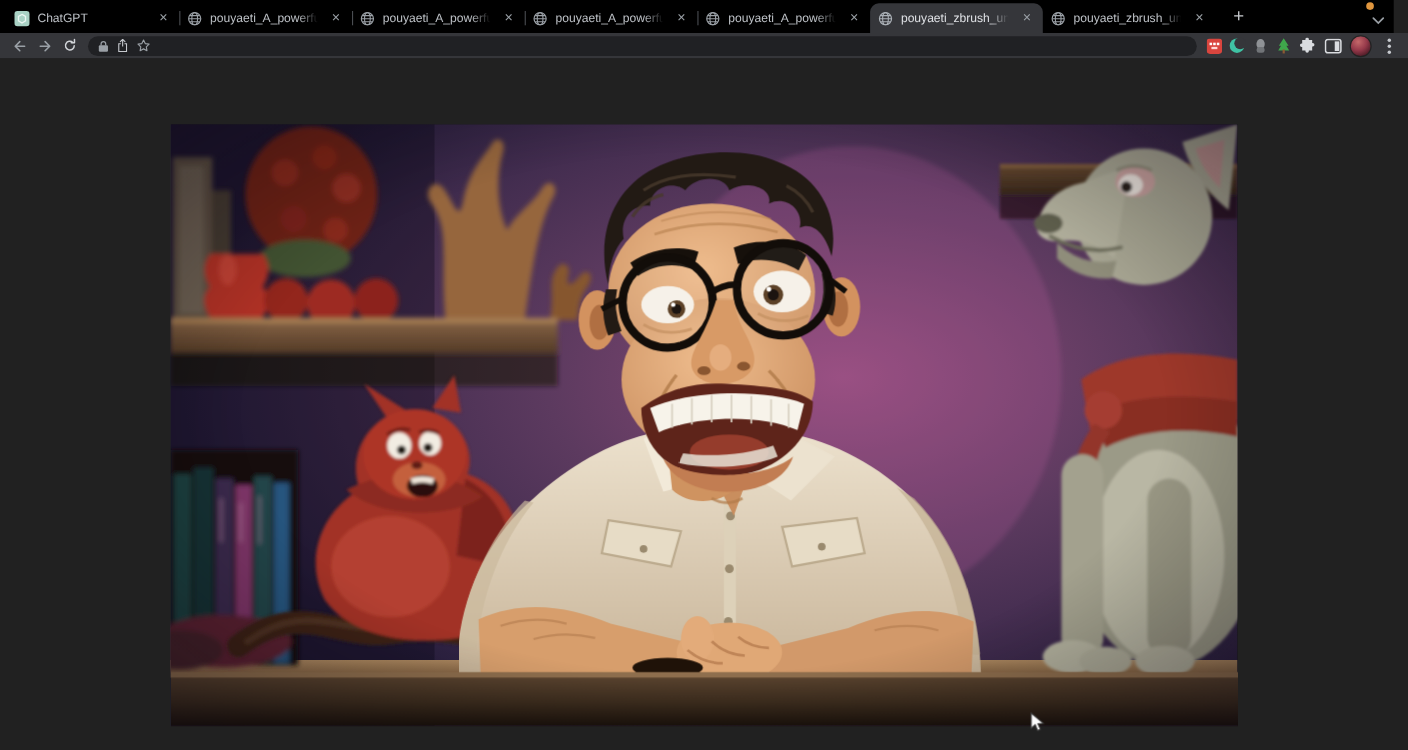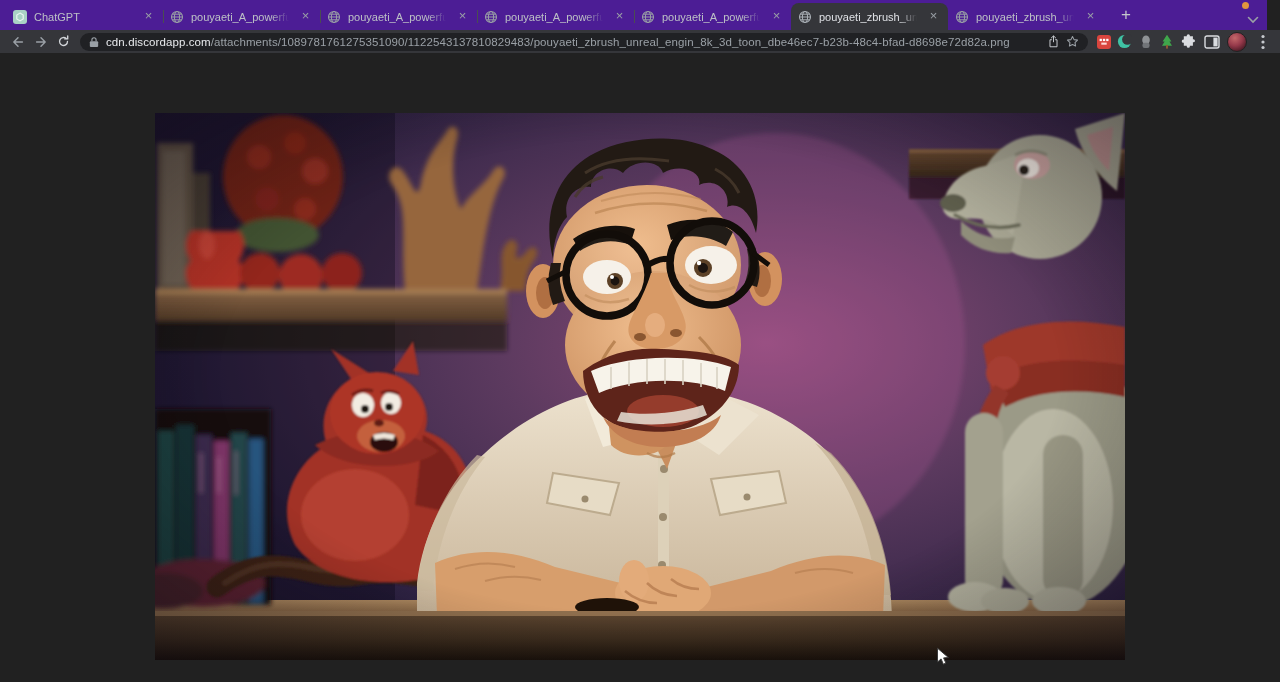--- a/index.html
+++ b/index.html
@@ -1,20 +1,20 @@
 <!DOCTYPE html>
 <html><head>
 <meta charset="utf-8">
 <style>
   html,body{margin:0;padding:0;background:#212121;width:1280px;height:682px;overflow:hidden;
     font-family:"Liberation Sans", sans-serif; -webkit-font-smoothing:antialiased;}
   .window{position:relative;width:1280px;height:682px;}
 
   
-  .tabstrip{position:absolute;top:0;left:0;right:13px;height:30px;background:#4c1d95;
+  .tabstrip{position:absolute;top:0;left:0;right:13px;height:30px;background:#000000;
     display:flex;align-items:flex-end;padding-left:6px;box-sizing:border-box;}
   .tab{position:relative;width:157px;min-width:0;height:27px;display:flex;align-items:center;
     gap:7px;padding:0 7px;box-sizing:border-box;border-radius:8px 8px 0 0;color:#bdc1c6;font-size:11px;cursor:default;}
   .tab.active{background:#35363a;color:#dfe1e5;}
   .tab.sep::before{content:"";position:absolute;left:-0.5px;top:7px;width:1px;height:13px;background:#4a4d52;}
   .tab-title{flex:1;white-space:nowrap;overflow:hidden;
     -webkit-mask-image:linear-gradient(to right,#000 80%,transparent 98%);
             mask-image:linear-gradient(to right,#000 80%,transparent 98%);}
   .tab-close{flex:0 0 auto;width:15px;height:15px;line-height:14px;text-align:center;border-radius:50%;
     font-size:13px;color:#9aa0a6;}
@@ -160,21 +160,20 @@
         </svg>
     </span>
 
     <div class="omnibox">
       <span style="display:flex;">
         <svg viewBox="0 0 12 14" width="10" height="12">
             <rect x="1" y="6" width="10" height="7" rx="1.3" fill="#9aa0a6"></rect>
             <path d="M3.5 6.2V4.4a2.5 2.5 0 0 1 5 0v1.8" fill="none" stroke="#9aa0a6" stroke-width="1.4"></path>
           </svg>
       </span>
-      <span class="urltext"><span class="domain">cdn.discordapp.com</span><span>/attachments/1089781761275351090/1122543137810829483/pouyaeti_zbrush_unreal_engin_8k_3d_toon_dbe46ec7-b23b-48c4-bfad-d8698e72d82a.png</span></span>
       <span style="display:flex;">
         <svg viewBox="0 0 14 17" width="11" height="13">
             <path d="M7 1.2v8.2" stroke="#c7cacf" stroke-width="1.3"></path>
             <path d="M4.2 3.8 7 1.2l2.8 2.6" fill="none" stroke="#c7cacf" stroke-width="1.3" stroke-linecap="round" stroke-linejoin="round"></path>
             <path d="M4.8 6.2H2.4v9.2h9.2V6.2H9.2" fill="none" stroke="#c7cacf" stroke-width="1.3"></path>
           </svg>
       </span>
       <span style="display:flex;">
         <svg viewBox="0 0 16 16" width="13" height="13">
             <path d="M8 1.8l1.9 3.9 4.3.6-3.1 3 .7 4.3L8 11.6l-3.8 2 .7-4.3-3.1-3 4.3-.6z" fill="none" stroke="#9aa0a6" stroke-width="1.3" stroke-linejoin="round"></path>

